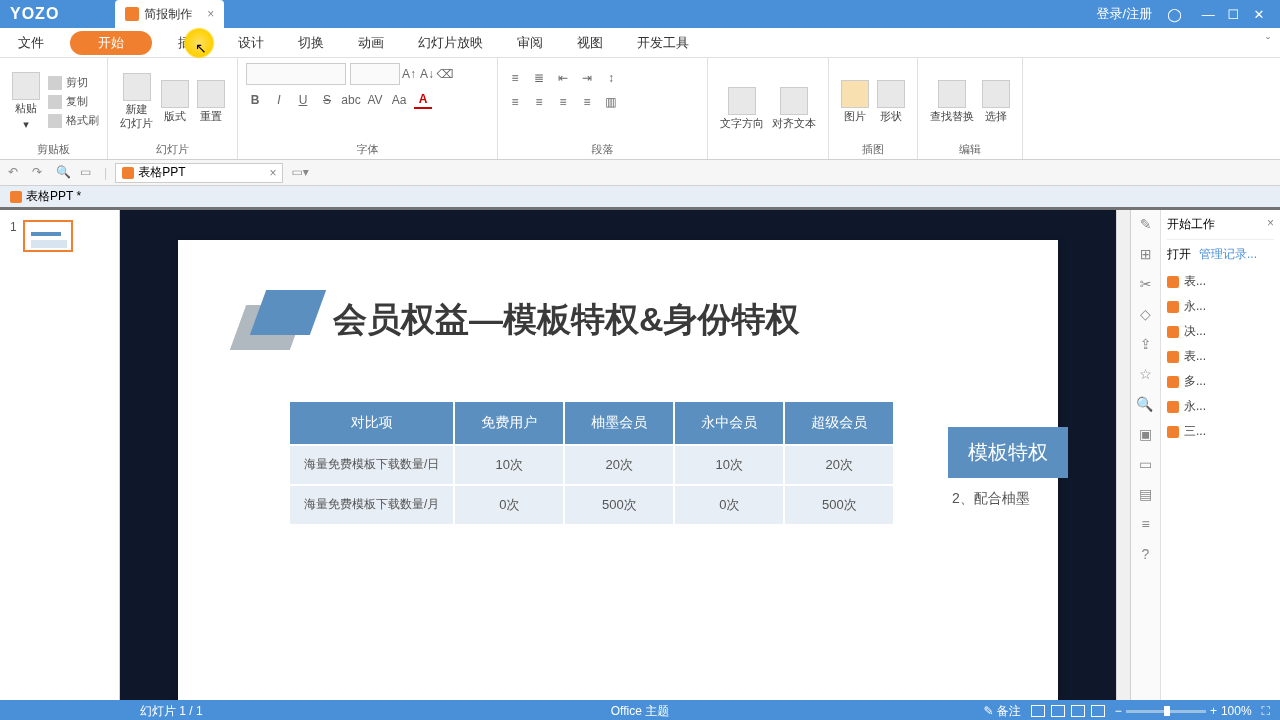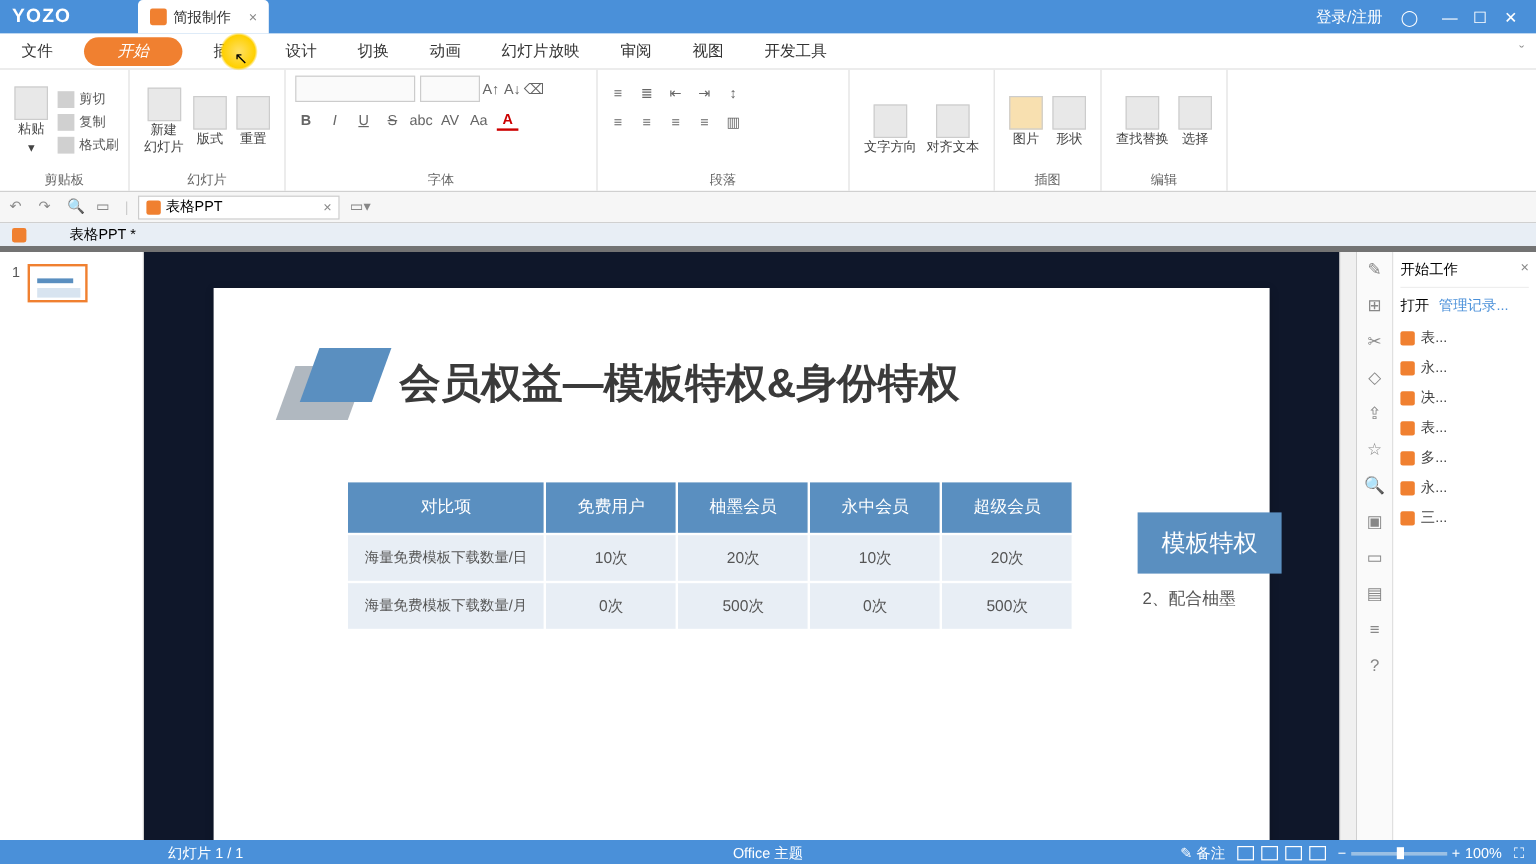--- a/index.html
+++ b/index.html
@@ -12,21 +12,21 @@
 .titlebar .tab { height: 28px; background: #fff; color: #333; display: flex; align-items: center; padding: 0 10px; border-radius: 4px 4px 0 0; }
 .titlebar .tab .tab-icon { width: 14px; height: 14px; background: #f08030; border-radius: 2px; margin-right: 5px; }
 .titlebar .tab .close { margin-left: 15px; color: #888; }
 .titlebar .spacer { flex: 1; }
 .titlebar .right { display: flex; align-items: center; gap: 15px; padding-right: 10px; font-size: 13px; }
 .win-btns span { display: inline-block; width: 12px; text-align: center; margin: 0 5px; }
 
 
 .menubar { height: 30px; background: #fff; display: flex; align-items: center; padding: 0 10px; gap: 18px; border-bottom: 1px solid #e0e0e0; position: relative; }
 .menubar .item { font-size: 13px; color: #333; padding: 3px 8px; }
-.menubar .item.active { background: #f08030; color: #fff; border-radius: 12px; padding: 3px 28px; font-style: italic; }
+.menubar .item.active { background: #f08030; color: #fff; border-radius: 12px; padding: 3px 28px; }
 .menubar .cursor-spot { position: absolute; width: 32px; height: 32px; background: radial-gradient(circle,#ffe066 0%,#ffd000 60%,rgba(255,208,0,0) 70%); border-radius: 50%; left: 183px; top: -1px; pointer-events:none; }
 .menubar .cursor-arrow { position: absolute; left: 195px; top: 12px; font-size: 14px; color: #000; pointer-events:none; }
 .menubar .collapse { margin-left: auto; color: #888; }
 
 
 .ribbon { height: 102px; background: #fff; display: flex; border-bottom: 1px solid #d0d0d0; }
 .ribbon-group { border-right: 1px solid #e0e0e0; padding: 5px 8px 2px; display: flex; flex-direction: column; }
 .ribbon-group .body { flex: 1; display: flex; align-items: center; }
 .ribbon-group .label { text-align: center; font-size: 11px; color: #666; padding-top: 2px; }
 .big-btn { display: flex; flex-direction: column; align-items: center; gap: 2px; padding: 2px 4px; }
@@ -43,21 +43,21 @@
 .color-a { color: #c00; border-bottom: 2px solid #c00; font-weight: bold; }
 
 
 .subbar { height: 26px; background: #f6f6f6; border-bottom: 1px solid #d0d0d0; display: flex; align-items: center; padding: 0 8px; gap: 8px; }
 .subbar .ico { width: 16px; height: 16px; color: #888; }
 .doc-tab { display: flex; align-items: center; background: #fff; border: 1px solid #ccc; height: 20px; padding: 0 6px; gap: 4px; }
 .doc-tab .ticon { width: 12px; height: 12px; background: #f08030; border-radius: 2px; }
 .doc-tab .close { color: #888; margin-left: 80px; }
 
 
-.docstrip { height: 24px; background: #e8eef5; border-bottom: 5px solid #737373; display: flex; align-items: center; padding: 0 10px; gap: 32px; }
+.docstrip { height: 24px; background: #e8eef5; border-bottom: 3px solid #737373; display: flex; align-items: center; padding: 0 10px; }
 .docstrip .ticon { width: 12px; height: 12px; background: #f08030; border-radius: 2px; margin-right: 4px; }
 
 
 .main { display: flex; height: 490px; }
 .thumb-panel { width: 120px; background: #fff; border-right: 1px solid #d0d0d0; padding: 10px; }
 .thumb-item { display: flex; gap: 6px; }
 .thumb-num { font-size: 12px; color: #555; }
 .thumb { width: 50px; height: 32px; border: 2px solid #f08030; background: #fff; position: relative; }
 .thumb::before { content:""; position:absolute; top:10px; left:6px; width:30px; height:4px; background:#5a8fc0; }
 .thumb::after { content:""; position:absolute; top:18px; left:6px; width:36px; height:8px; background:#d8e4f0; }

